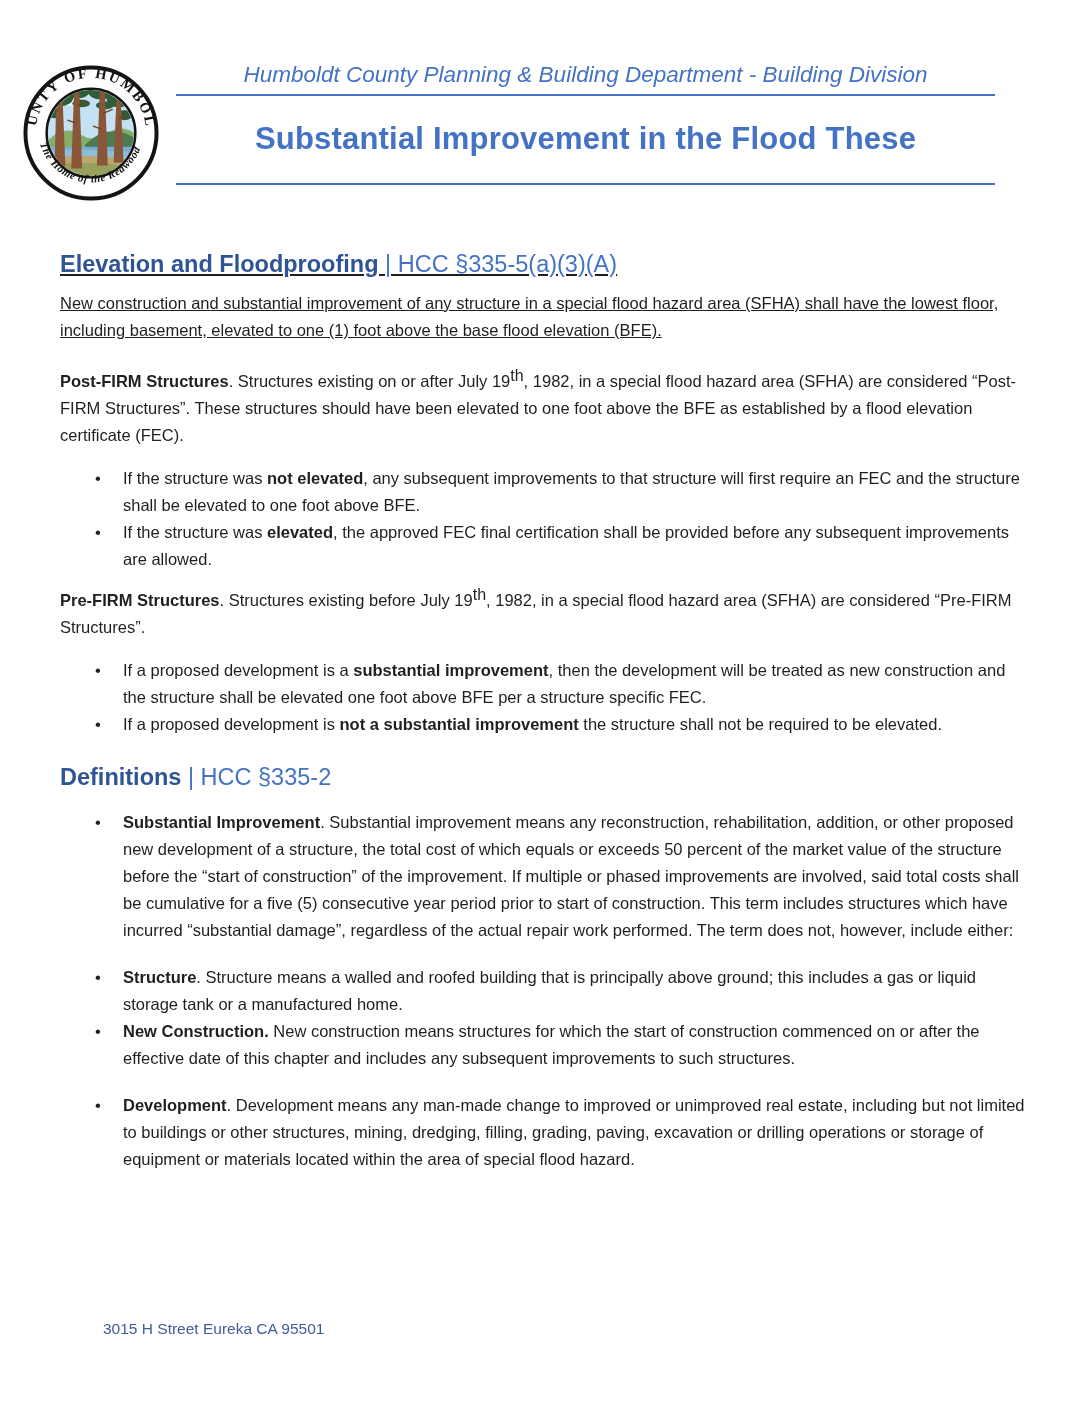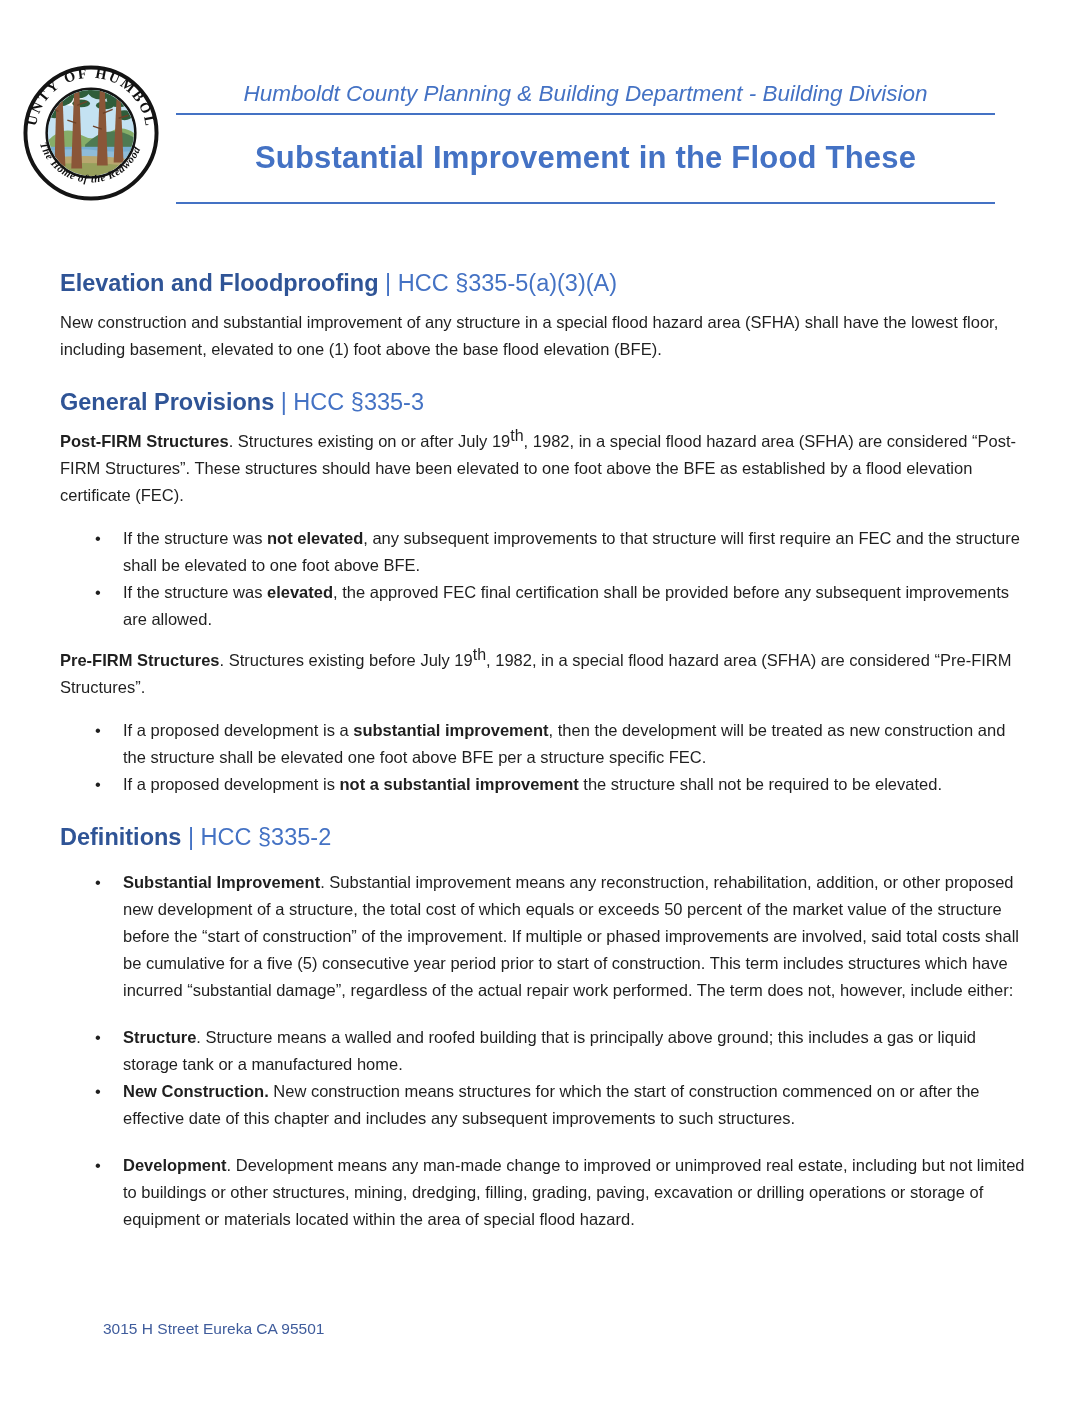--- a/index.html
+++ b/index.html
@@ -6,36 +6,36 @@
   .page {
     position:relative;
     width:1087px; height:1418px;
     background:#ffffff;
     overflow:hidden;
     font-family:"Liberation Sans","DejaVu Sans",sans-serif;
     color:#1f1f1f;
   }
   
   .logo { position:absolute; left:22px; top:64px; width:138px; height:138px; }
-  .header-text { padding-top:80px; margin-left:176px; margin-right:92px; }
+  .header-text { padding-top:61px; margin-left:176px; margin-right:92px; }
   .dept-line {
     font-style:italic; font-size:22.5px; line-height:27px;
     color:#4472C4; text-align:center;
     padding-bottom:6px; border-bottom:2px solid #4472C4;
   }
   .doc-title {
     font-size:31px; line-height:37px; font-weight:bold;
     color:#4472C4; text-align:center; margin-top:24px;
     letter-spacing:0.2px;
   }
   .rule2 { border-bottom:2px solid #4472C4; margin-top:26px; height:0; }
   
   .content { margin:64px 57px 0 60px; font-size:16.5px; line-height:27px; }
   .section { margin-top:24px; }
-  .section:first-child { margin-top:8px; }
+  .section:first-child { margin-top:8px;text-decoration:underline; }
   .section-h { font-size:23.5px; line-height:31px; font-weight:bold; color:#2F5496; margin:0 0 8px 0; }
   .section-h .ref { font-weight:normal; color:#4472C4; }
   .para { margin:10px 0 14px 0; }
   .list { margin:16px 0 14px 0; }
   .li { display:flex; margin:0; }
   .li.ul  { padding-left:35px; }
   .li.ul > .marker { flex:0 0 28px; }
   .li.ol  { padding-left:0; }
   .li.ol > .marker { flex:0 0 33px; }
   .li.circle { padding-left:30px; }
@@ -115,21 +115,20 @@
     <div class="doc-title">Substantial Improvement in the Flood These</div>
     <div class="rule2"></div>
   </div>
 
   <div class="content" id="content">
       <div class="section">
         <div class="section-h"><span>Elevation and Floodproofing </span><span class="ref">| HCC §335-5(a)(3)(A)</span></div>
         <p class="para"><span>New construction and substantial improvement of any structure in a special flood hazard area (SFHA) shall have the lowest floor, including basement, elevated to one (1) foot above the base flood elevation (BFE).</span></p>
       </div>
       <div class="section">
-        <div class="section-h"><span>General Provisions </span><span class="ref">| HCC §335-3</span></div>
         <p class="para"><span class="b">Post-FIRM Structures</span><span>. Structures existing </span><span class="i">on or after</span><span> July 19</span><sup>th</sup><span>, 1982, in a special flood hazard area (SFHA) are considered “Post-FIRM Structures”. These structures should have been elevated to one foot above the BFE as established by a flood elevation certificate (FEC).</span></p>
         <div class="list">
           <div class="li ul">
             <span class="marker">•</span>
             <div class="li-body"><span>If the structure was </span><span class="b">not elevated</span><span>, any subsequent improvements to that structure will first require an FEC and the structure shall be elevated to one foot above BFE.</span></div>
           </div>
           <div class="li ul">
             <span class="marker">•</span>
             <div class="li-body"><span>If the structure was </span><span class="b">elevated</span><span>, the approved FEC final certification shall be provided before any subsequent improvements are allowed.</span></div>
           </div>

